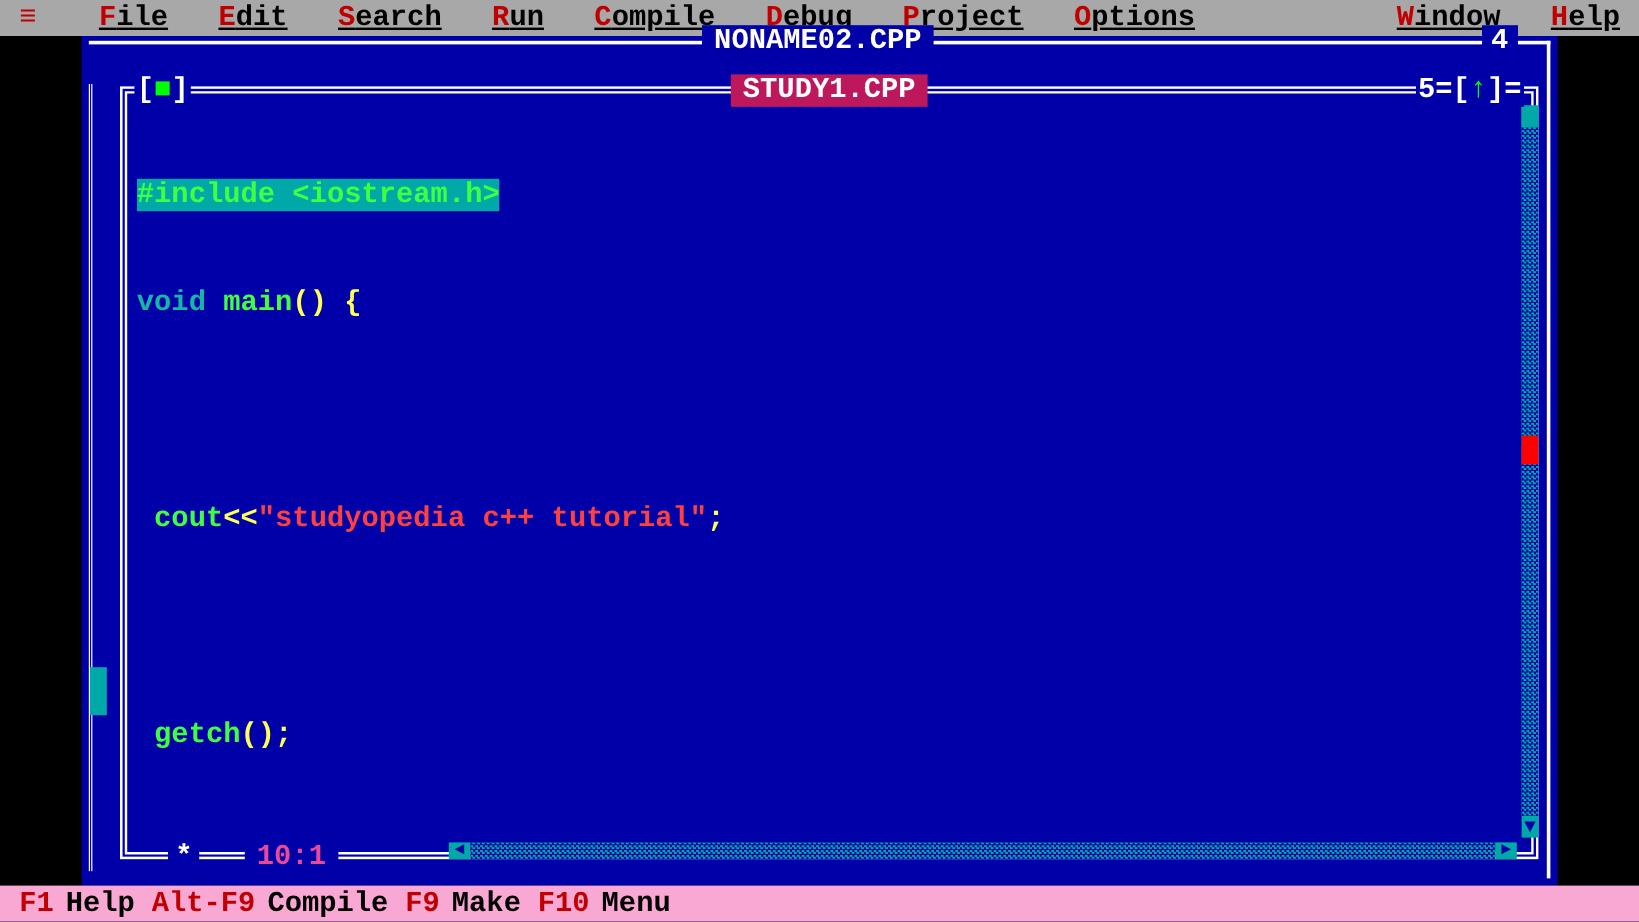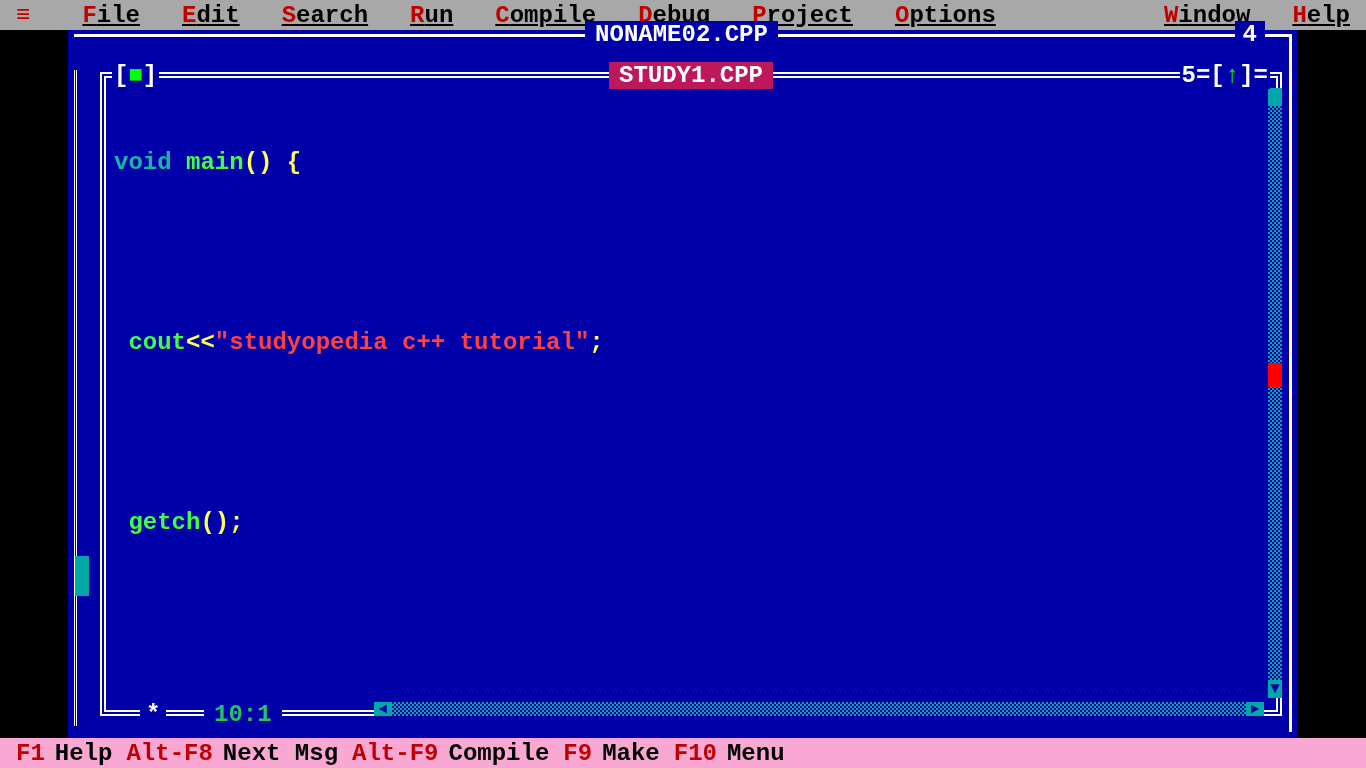--- a/index.html
+++ b/index.html
@@ -110,21 +110,21 @@
     color: #fff;
     padding: 0 2px;
     z-index: 5;
   }
   .win-right .ar { color: #00ff00; }
 
   .cursor-pos {
     position: absolute;
     bottom: -6px; left: 110px;
     background: #0000a8;
-    color: #22c55e;
+    color: #ec4899;
     padding: 0 10px;
     z-index: 5;
   }
   .modified {
     position: absolute;
     bottom: -6px; left: 46px;
     background: #0000a8;
     color: #fff;
     padding: 0 6px;
     z-index: 5;
@@ -276,20 +276,21 @@
 
     <span class="close-box"><span>[</span><span class="sq">■</span><span>]</span></span>
 
     <div class="inner-title-wrap">
       <span class="inner-title">STUDY1.CPP</span>
     </div>
 
     <span class="win-right"><span>5</span><span>=[</span><span class="ar">↑</span><span>]=</span></span>
 
     <div class="editor">
+      <div class="line"><span class="sel kw-green">#include &lt;iostream.h&gt;</span></div>
       <div class="line"><span class="kw-white">void</span><span class="kw-white"> </span><span class="kw-green">main</span><span class="kw-yellow">() {</span></div>
       <div class="line"></div>
       <div class="line"><span class="kw-green"> cout</span><span class="punct">&lt;&lt;</span><span class="str-red">"studyopedia c++ tutorial"</span><span class="punct">;</span></div>
       <div class="line"></div>
       <div class="line"><span class="kw-green"> getch</span><span class="punct">();</span></div>
       
       
     </div>
 
     <div class="vscroll">
@@ -306,24 +307,20 @@
 
     <span class="modified">*</span>
     <span class="cursor-pos">10:1</span>
   </div>
 </div>
 
 <div class="statusbar">
   <span class="item">
       <span class="key">F1</span>
       <span>Help</span>
-    </span>
-  <span class="item">
-      <span class="key">Alt-F8</span>
-      <span>Next Msg</span>
     </span>
   <span class="item">
       <span class="key">Alt-F9</span>
       <span>Compile</span>
     </span>
   <span class="item">
       <span class="key">F9</span>
       <span>Make</span>
     </span>
   <span class="item">

